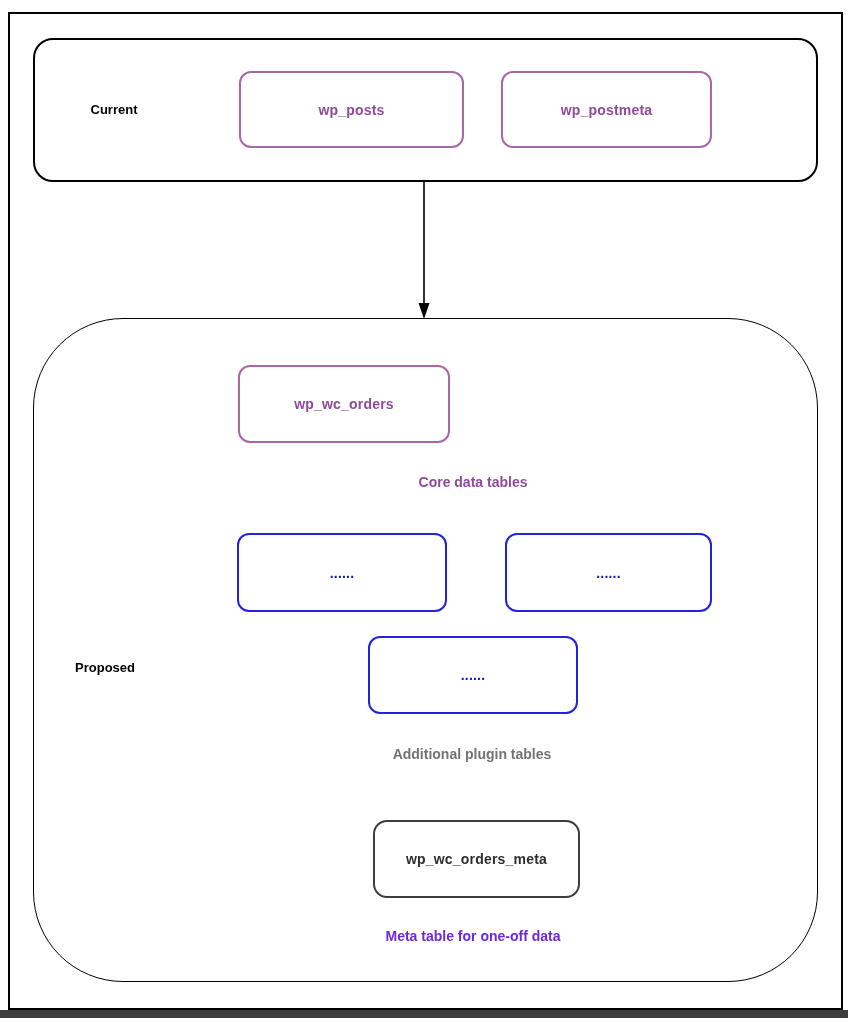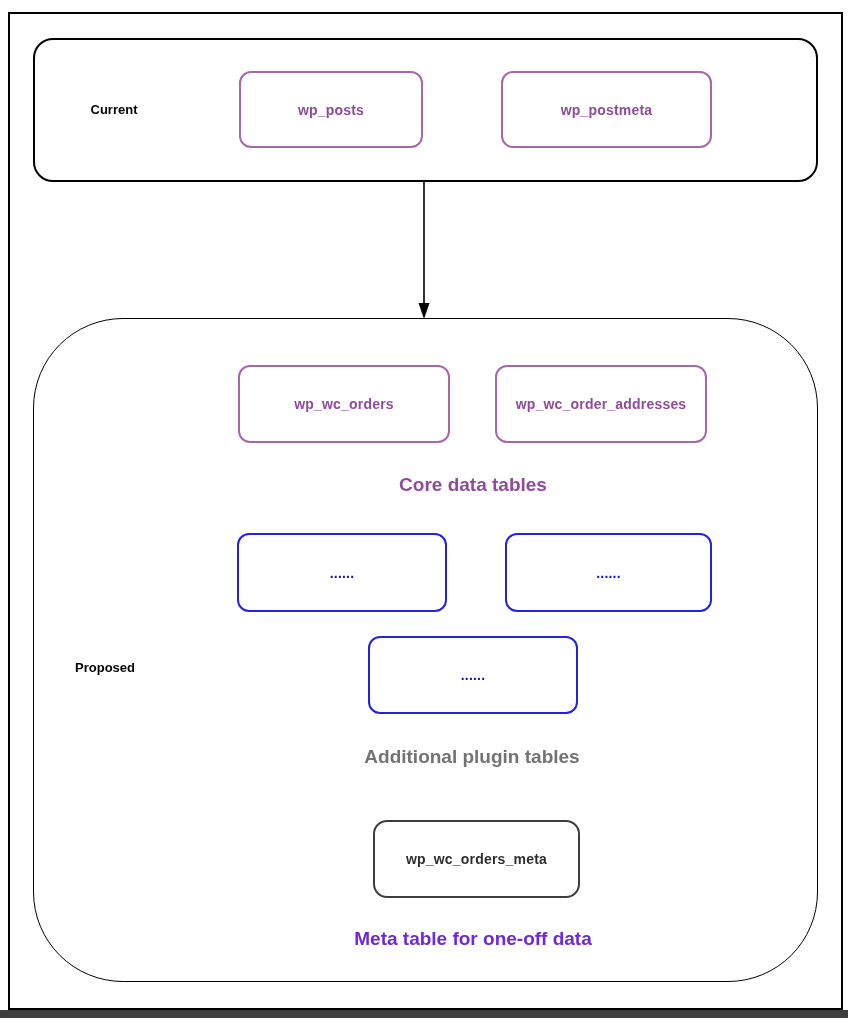--- a/index.html
+++ b/index.html
@@ -59,35 +59,35 @@
     align-items: center;
     justify-content: center;
     font-weight: bold;
     font-size: 14px;
     letter-spacing: 0.2px;
   }
   .node.purple { border-color: #a868a8; color: #8f4a9c; }
   .node.blue   { border-color: #2322dd; color: #1414cc; }
   .node.meta   { border-color: #3d3d3d; color: #2e2e2e; border-radius: 14px; }
 
-  .wp-posts            { left: 239px; top: 71px;  width: 184px; height: 77px; }
+  .wp-posts            { left: 239px; top: 71px;  width: 225px; height: 77px; }
   .wp-postmeta         { left: 501px; top: 71px;  width: 211px; height: 77px; }
   .wp-wc-orders        { left: 238px; top: 365px; width: 212px; height: 78px; }
   .wp-wc-order-addr    { left: 495px; top: 365px; width: 212px; height: 78px; }
   .plugin-box-1        { left: 237px; top: 533px; width: 210px; height: 79px; }
   .plugin-box-2        { left: 505px; top: 533px; width: 207px; height: 79px; }
   .plugin-box-3        { left: 368px; top: 636px; width: 210px; height: 78px; }
   .wp-wc-orders-meta   { left: 373px; top: 820px; width: 207px; height: 78px; }
 
   .caption {
     position: absolute;
     width: 300px;
     text-align: center;
     font-weight: bold;
-    font-size: 19px;
+    font-size: 14px;
   }
   .caption-core   { left: 323px; top: 474px; color: #8f4a9c; }
   .caption-plugin { left: 322px; top: 746px; color: #737373; }
   .caption-meta   { left: 323px; top: 928px; color: #6d28d9; }
 
   .arrow-svg {
     position: absolute;
     left: 414px; top: 181px;
     width: 20px; height: 140px;
   }
@@ -118,23 +118,20 @@
     <line x1="10" y1="0" x2="10" y2="124" stroke="#000000" stroke-width="1.6"></line>
     <polygon points="10,138 4.5,122 15.5,122" fill="#000000"></polygon>
   </svg>
 
   <div class="group-container proposed-container"></div>
   <div class="group-label proposed-label">Proposed</div>
 
   <div class="node purple wp-wc-orders">
     <span>wp_wc_orders</span>
   </div>
-  <div class="node purple wp-wc-order-addr">
-    <span>wp_wc_order_addresses</span>
-  </div>
   <div class="caption caption-core">Core data tables</div>
 
   <div class="node blue plugin-box-1">
     <span>......</span>
   </div>
   <div class="node blue plugin-box-2">
     <span>......</span>
   </div>
   <div class="node blue plugin-box-3">
     <span>......</span>

